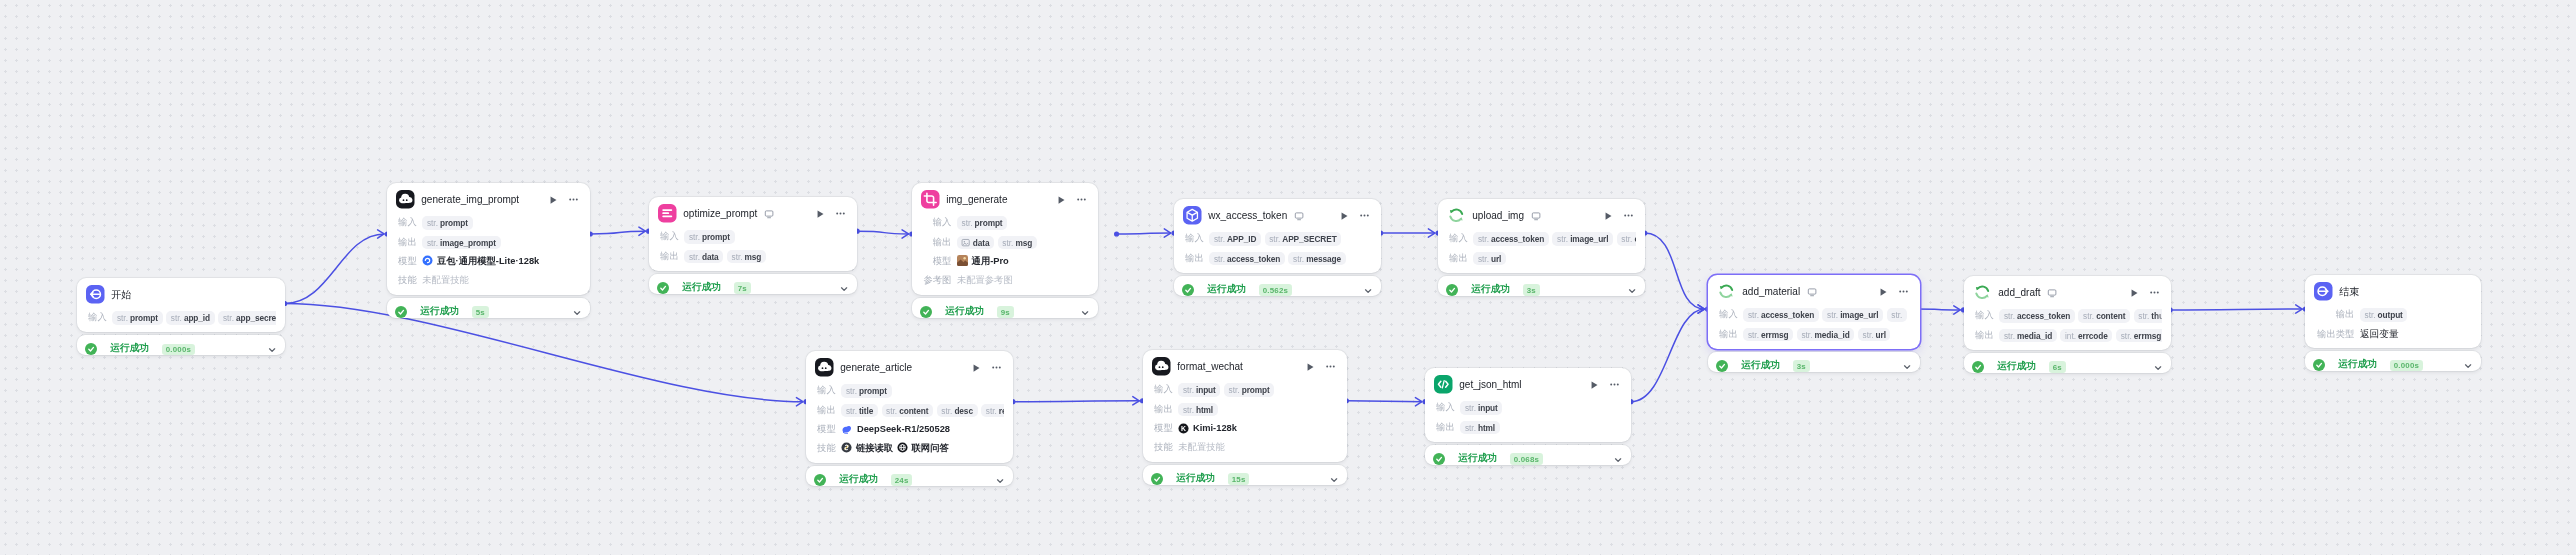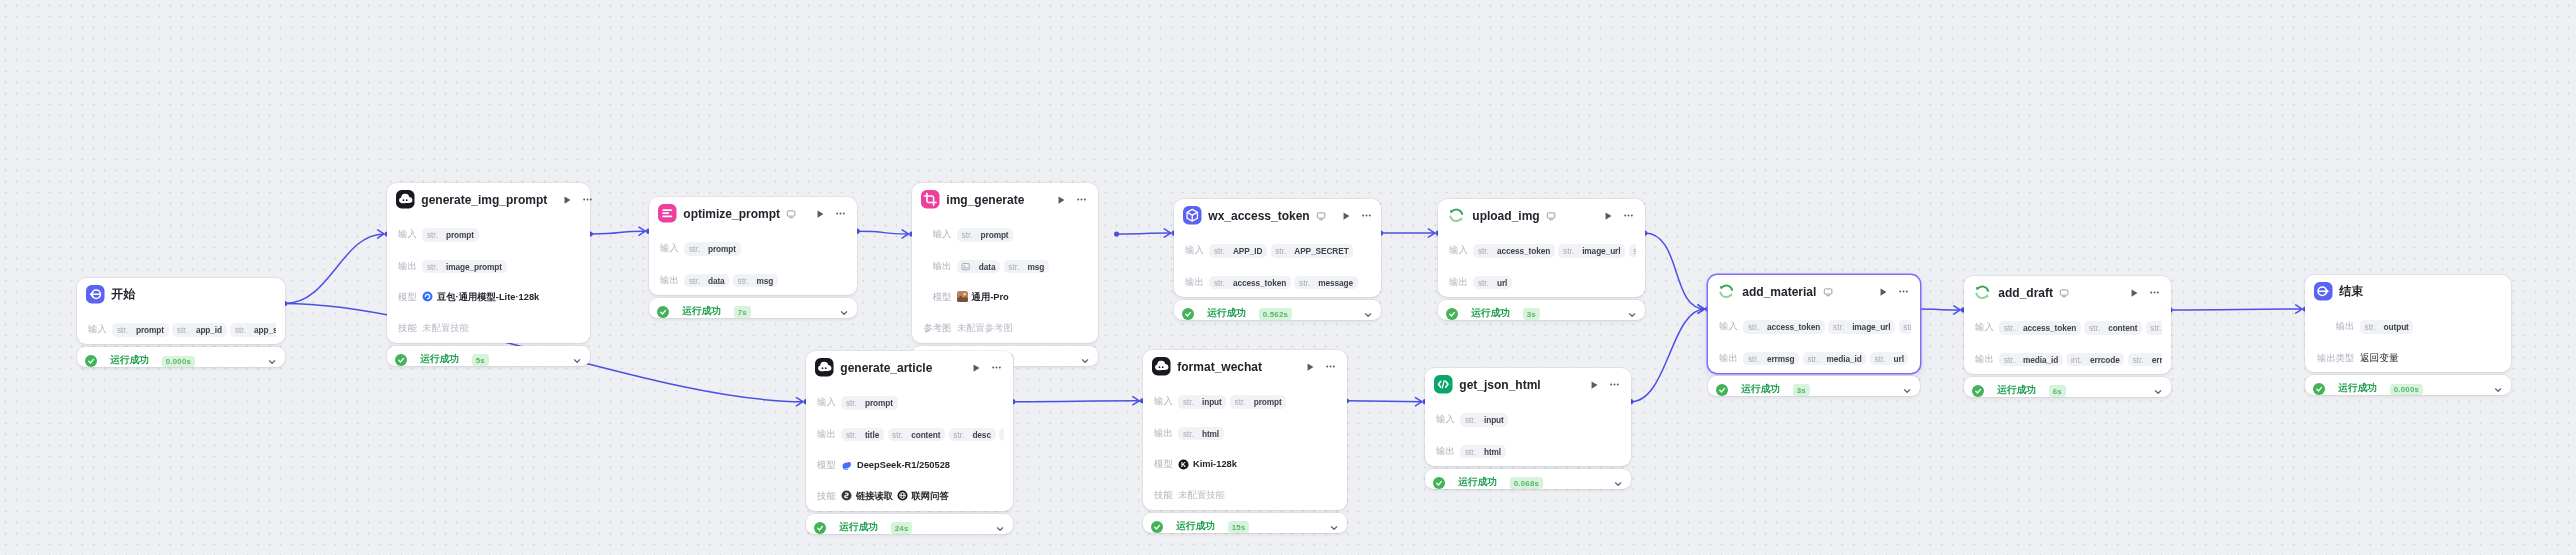--- a/index.html
+++ b/index.html
@@ -8,29 +8,29 @@
     background-image:radial-gradient(circle,#dcdee3 1px,transparent 1.3px);
     background-size:11px 11px}
   #edges{position:absolute;left:0;top:0;z-index:1}
   .node{position:absolute;z-index:2}
   .card{background:#fff;border-radius:9.3px;padding:6.5px 9.3px 7.4px;box-sizing:border-box;
     box-shadow:0 0 0 0.9px rgba(29,33,41,.05),0 1.9px 3.7px rgba(29,33,41,.07)}
   .node.selected .card{box-shadow:0 0 0 1.5px #7d6ef7,0 3.7px 9.3px rgba(93,76,232,.2)}
   .title-row{display:flex;align-items:center;gap:6.5px;height:20.4px}
   .node-icon{width:18.5px;height:18.5px;flex:none;display:flex}
   .node-icon svg,.logo svg,.badge svg,.ctrl svg,.chevron svg,.check svg,.timg svg{display:block}
-  .title{font-size:12px;font-weight:700;color:#21242b;white-space:nowrap}
+  .title{font-size:10px;font-weight:400;color:#21242b;white-space:nowrap}
   .badge{display:flex;flex:none}
   .spacer{flex:1}
   .ctrl{flex:none;display:flex;align-items:center;justify-content:center;width:14px;height:14px;cursor:pointer}
   .rows{margin-top:2.8px}
-  .row{display:flex;align-items:center;gap:5.6px;margin-top:18px;min-height:13px}
+  .row{display:flex;align-items:center;gap:5.6px;margin-top:6px;min-height:13px}
   .row-label{font-size:9.3px;color:#abb1bc;text-align:right;flex:none;white-space:nowrap}
   .items{display:flex;align-items:center;gap:3.7px;flex:1;min-width:0;overflow:hidden}
-  .tag{display:inline-flex;align-items:center;gap:8px;background:#f1f2f6;border-radius:5px;
+  .tag{display:inline-flex;align-items:center;gap:2px;background:#f1f2f6;border-radius:5px;
     padding:1.9px 4.6px;white-space:nowrap;position:relative;flex:0 0 auto}
   .tag .t{font-size:8.3px;color:#a6acb8}
   .tag .n{font-size:8.3px;color:#3f434c;font-weight:700;letter-spacing:-0.1px}
   .tag.fade{flex:0 1 auto;min-width:28px;overflow:hidden}
   .tag.fade::after{content:"";position:absolute;top:0;right:0;bottom:0;width:15px;
     background:linear-gradient(90deg,rgba(241,242,246,0),#f1f2f6 80%)}
   .timg{display:flex}
   .muted{font-size:9.3px;color:#b7bcc6;white-space:nowrap}
   .plain{font-size:9.7px;color:#23262d;font-weight:400;white-space:nowrap}
   .model,.skill{display:inline-flex;gap:3.7px;flex:none}
@@ -733,21 +733,21 @@
         </span>
       <span class="status-label">运行成功</span>
       <span class="time">6s</span>
       <span class="chevron">
           <svg width="10.2" height="10.2" viewBox="0 0 12 12">
             <path d="M3 4.5 6 7.5 9 4.5" stroke="#5b616b" stroke-width="1.5" fill="none" stroke-linecap="round" stroke-linejoin="round"></path>
           </svg>
         </span>
     </div>
   </div>
-    <div class="node" style="left: 2305px; top: 275px; width: 206px;">
+    <div class="node" style="left: 2305px; top: 275px; width: 176px;">
     <div class="card">
       <div class="title-row">
         <span class="node-icon">
             <svg width="18.5" height="18.5" viewBox="0 0 20 20">
               <rect width="20" height="20" rx="6" fill="#5b63f3"></rect>
               <circle cx="9" cy="10" r="4.6" stroke="#fff" stroke-width="1.7" fill="none"></circle>
               <path d="M5.4 10h9.4" stroke="#fff" stroke-width="1.7" stroke-linecap="round"></path>
               <path d="M12.4 7.6 14.8 10l-2.4 2.4" stroke="#fff" stroke-width="1.7" fill="none" stroke-linecap="round" stroke-linejoin="round"></path>
             </svg>
           </span>

